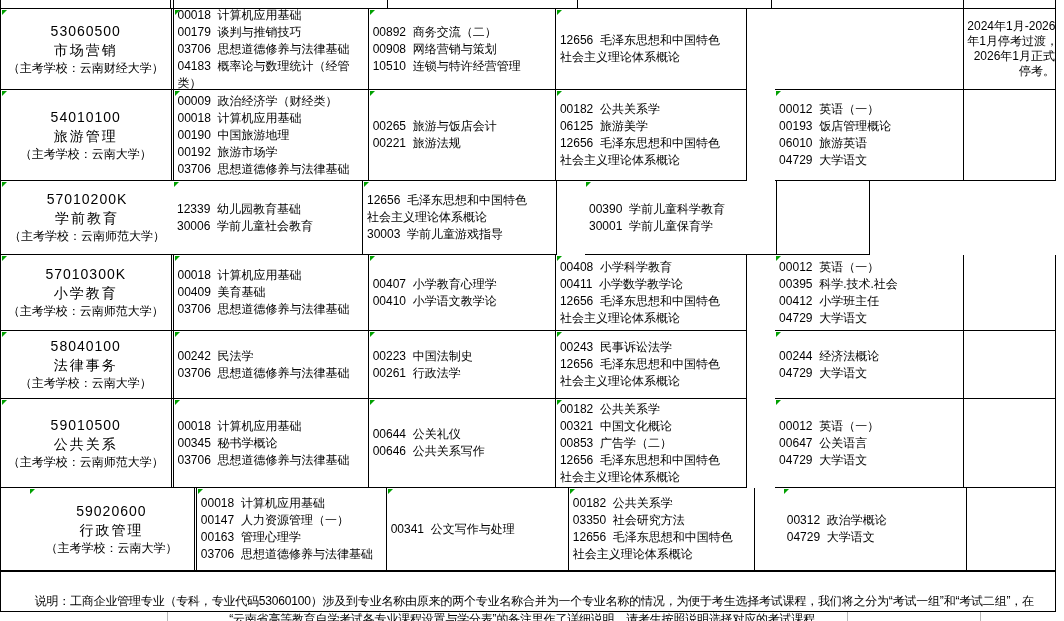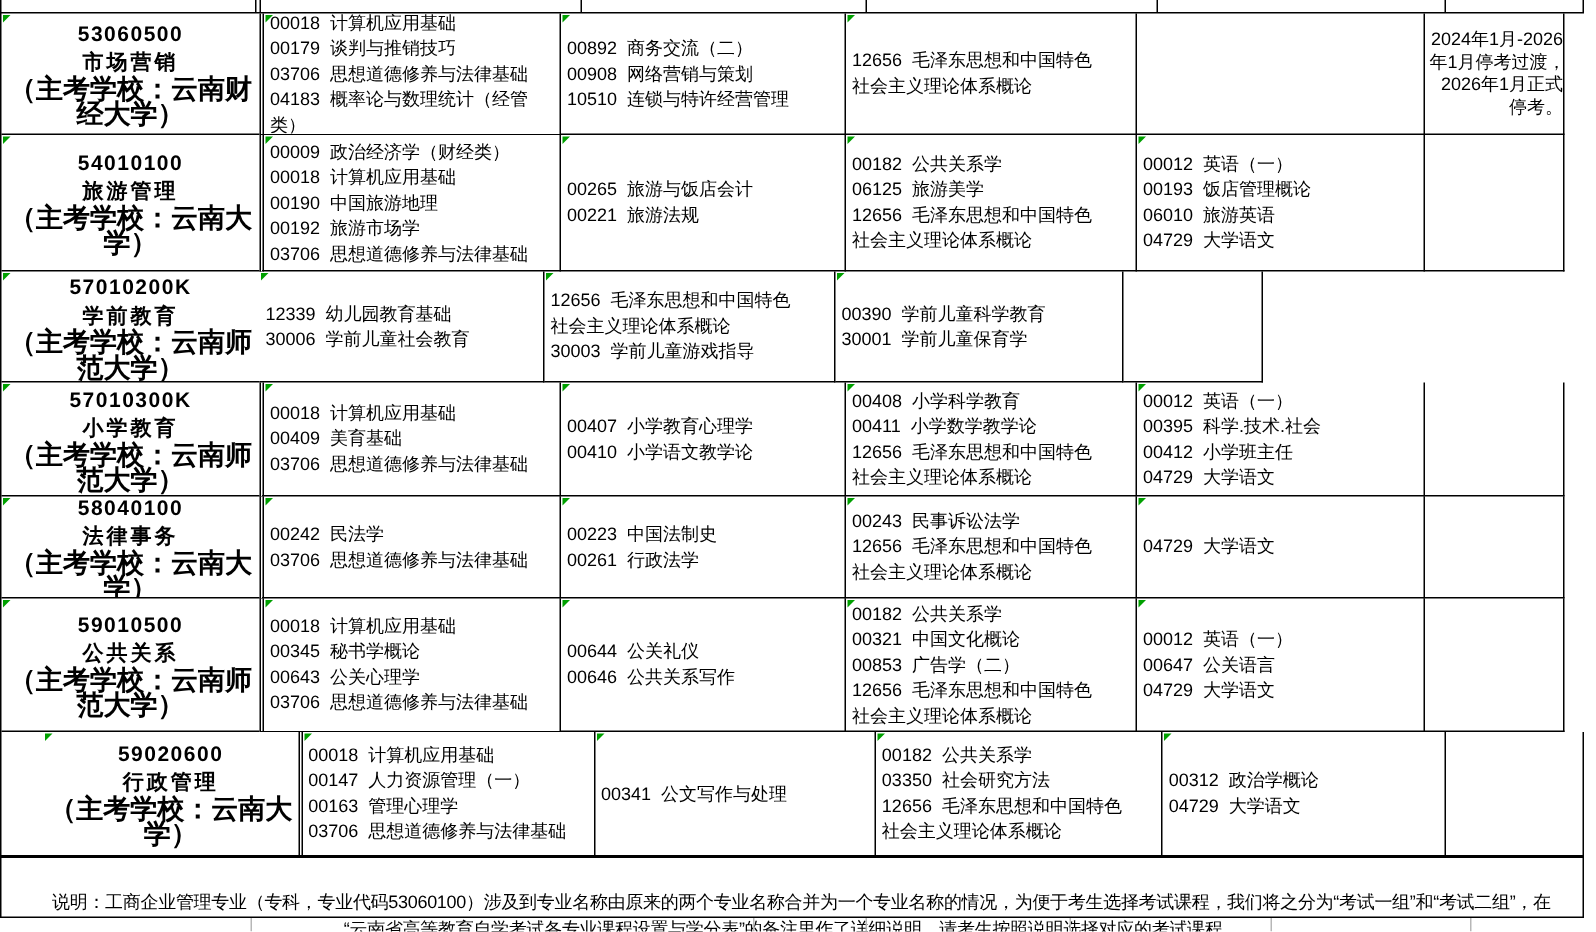--- a/index.html
+++ b/index.html
@@ -17,30 +17,30 @@
   
   .table {
     position:absolute; left:0; top:8px; width:1056px;
     border-top:1px solid #000; border-left:1px solid #000;
   }
   .row { display:flex; }
   .cell {
     position:relative; display:flex; flex-direction:column; justify-content:center;
     border-right:1px solid #000; border-bottom:1px solid #000; overflow:hidden;
   }
-  .c0 { width:172px; border-right:none; align-items:center; text-align:center; font-weight:bold; }
+  .c0 { width:172px; border-right:none; align-items:center; text-align:center; font-weight:normal; }
   .c1 { width:201px; border-left:3px double #000; }
   .c2 { width:190px; }
   .c3 { width:194px; }
-  .c4 { width:192px; }
+  .c4 { width:192px;margin-left:28px; }
   .c5 { width:93px;text-align:right; }
 
   .mcode  { font-size:14px; line-height:19px; letter-spacing:1px; }
   .mname  { font-size:14px; line-height:19px; letter-spacing:2px; }
-  .mschool{ font-size:18px; line-height:17px; }
+  .mschool{ font-size:12px; line-height:17px; }
 
   .course {
     font-size:12px; line-height:17px; padding-left:4px; padding-right:2px;
     white-space:pre-wrap; word-break:break-all;
   }
   .remark {
     font-size:12px; line-height:15px; padding-left:3px;
     white-space:pre;
   }
 
@@ -222,36 +222,36 @@
           <div class="course">00261  行政法学</div>
         </div>
         <div class="cell c3">
           <div class="tri"></div>
           <div class="course">00243  民事诉讼法学</div>
           <div class="course">12656  毛泽东思想和中国特色
 社会主义理论体系概论</div>
         </div>
         <div class="cell c4">
           <div class="tri"></div>
+          <div class="course">00244  经济法概论</div>
           <div class="course">04729  大学语文</div>
         </div>
         <div class="cell c5"></div>
       </div>
       <div class="row" style="height: 89px;">
         <div class="cell c0">
           <div class="tri"></div>
           <div class="mcode">59010500</div>
           <div class="mname">公共关系</div>
           <div class="mschool">（主考学校：云南师范大学）</div>
         </div>
         <div class="cell c1">
           <div class="tri"></div>
           <div class="course">00018  计算机应用基础</div>
           <div class="course">00345  秘书学概论</div>
-          <div class="course">00643  公关心理学</div>
           <div class="course">03706  思想道德修养与法律基础</div>
         </div>
         <div class="cell c2">
           <div class="tri"></div>
           <div class="course">00644  公关礼仪</div>
           <div class="course">00646  公共关系写作</div>
         </div>
         <div class="cell c3">
           <div class="tri"></div>
           <div class="course">00182  公共关系学</div>

